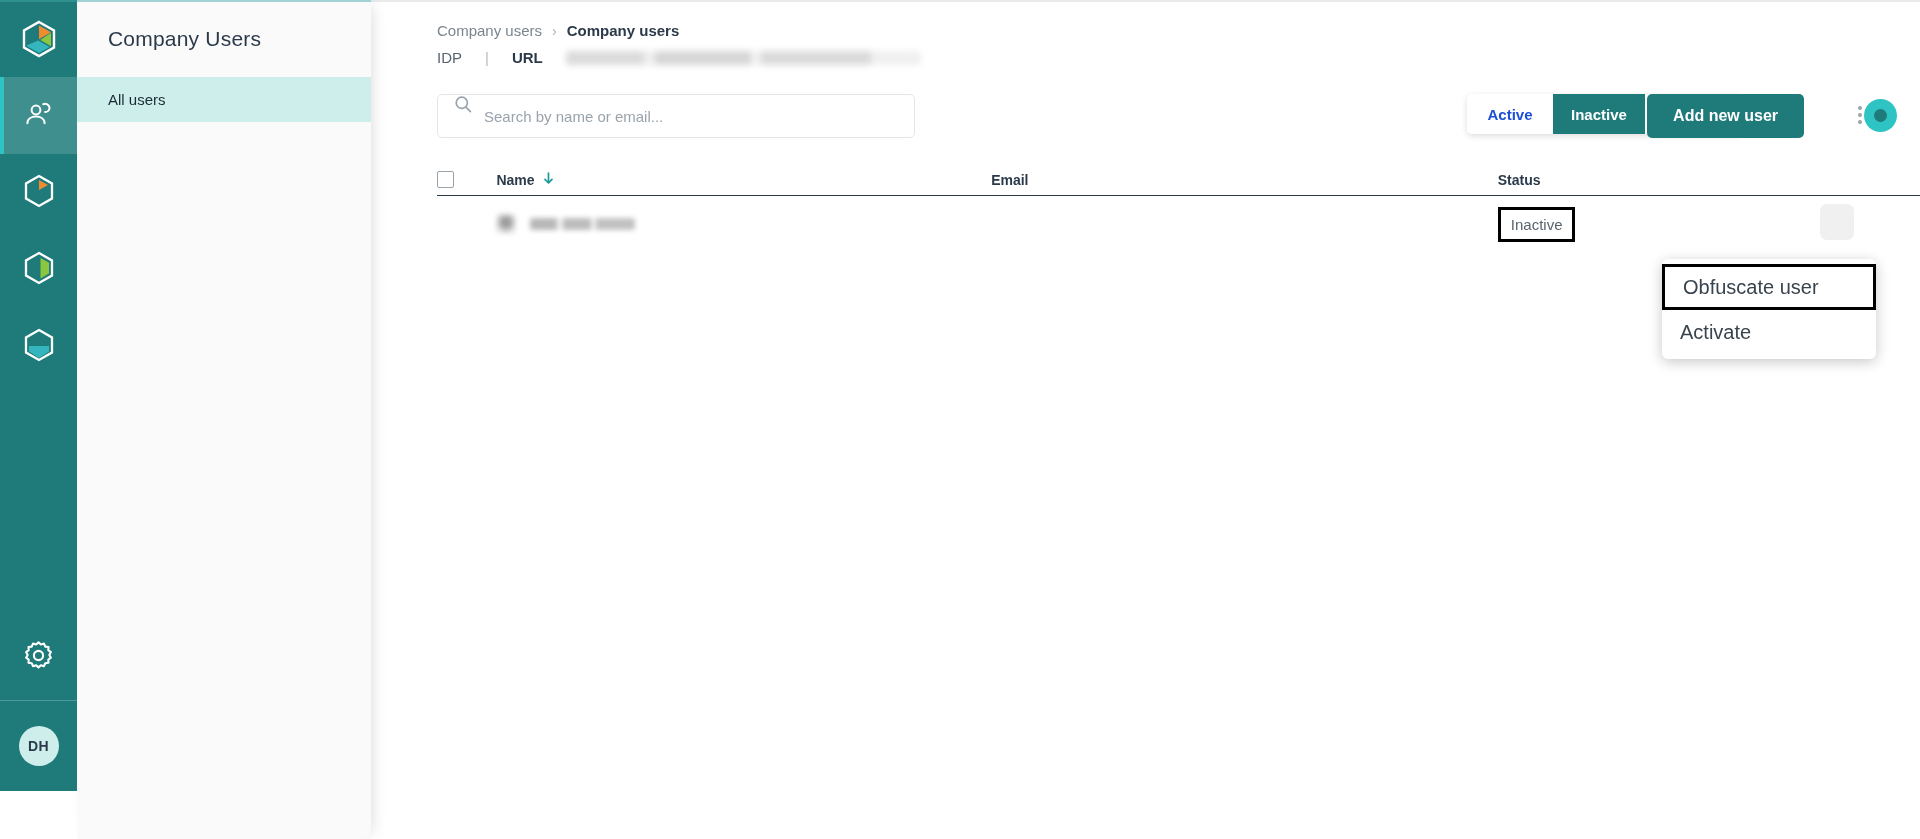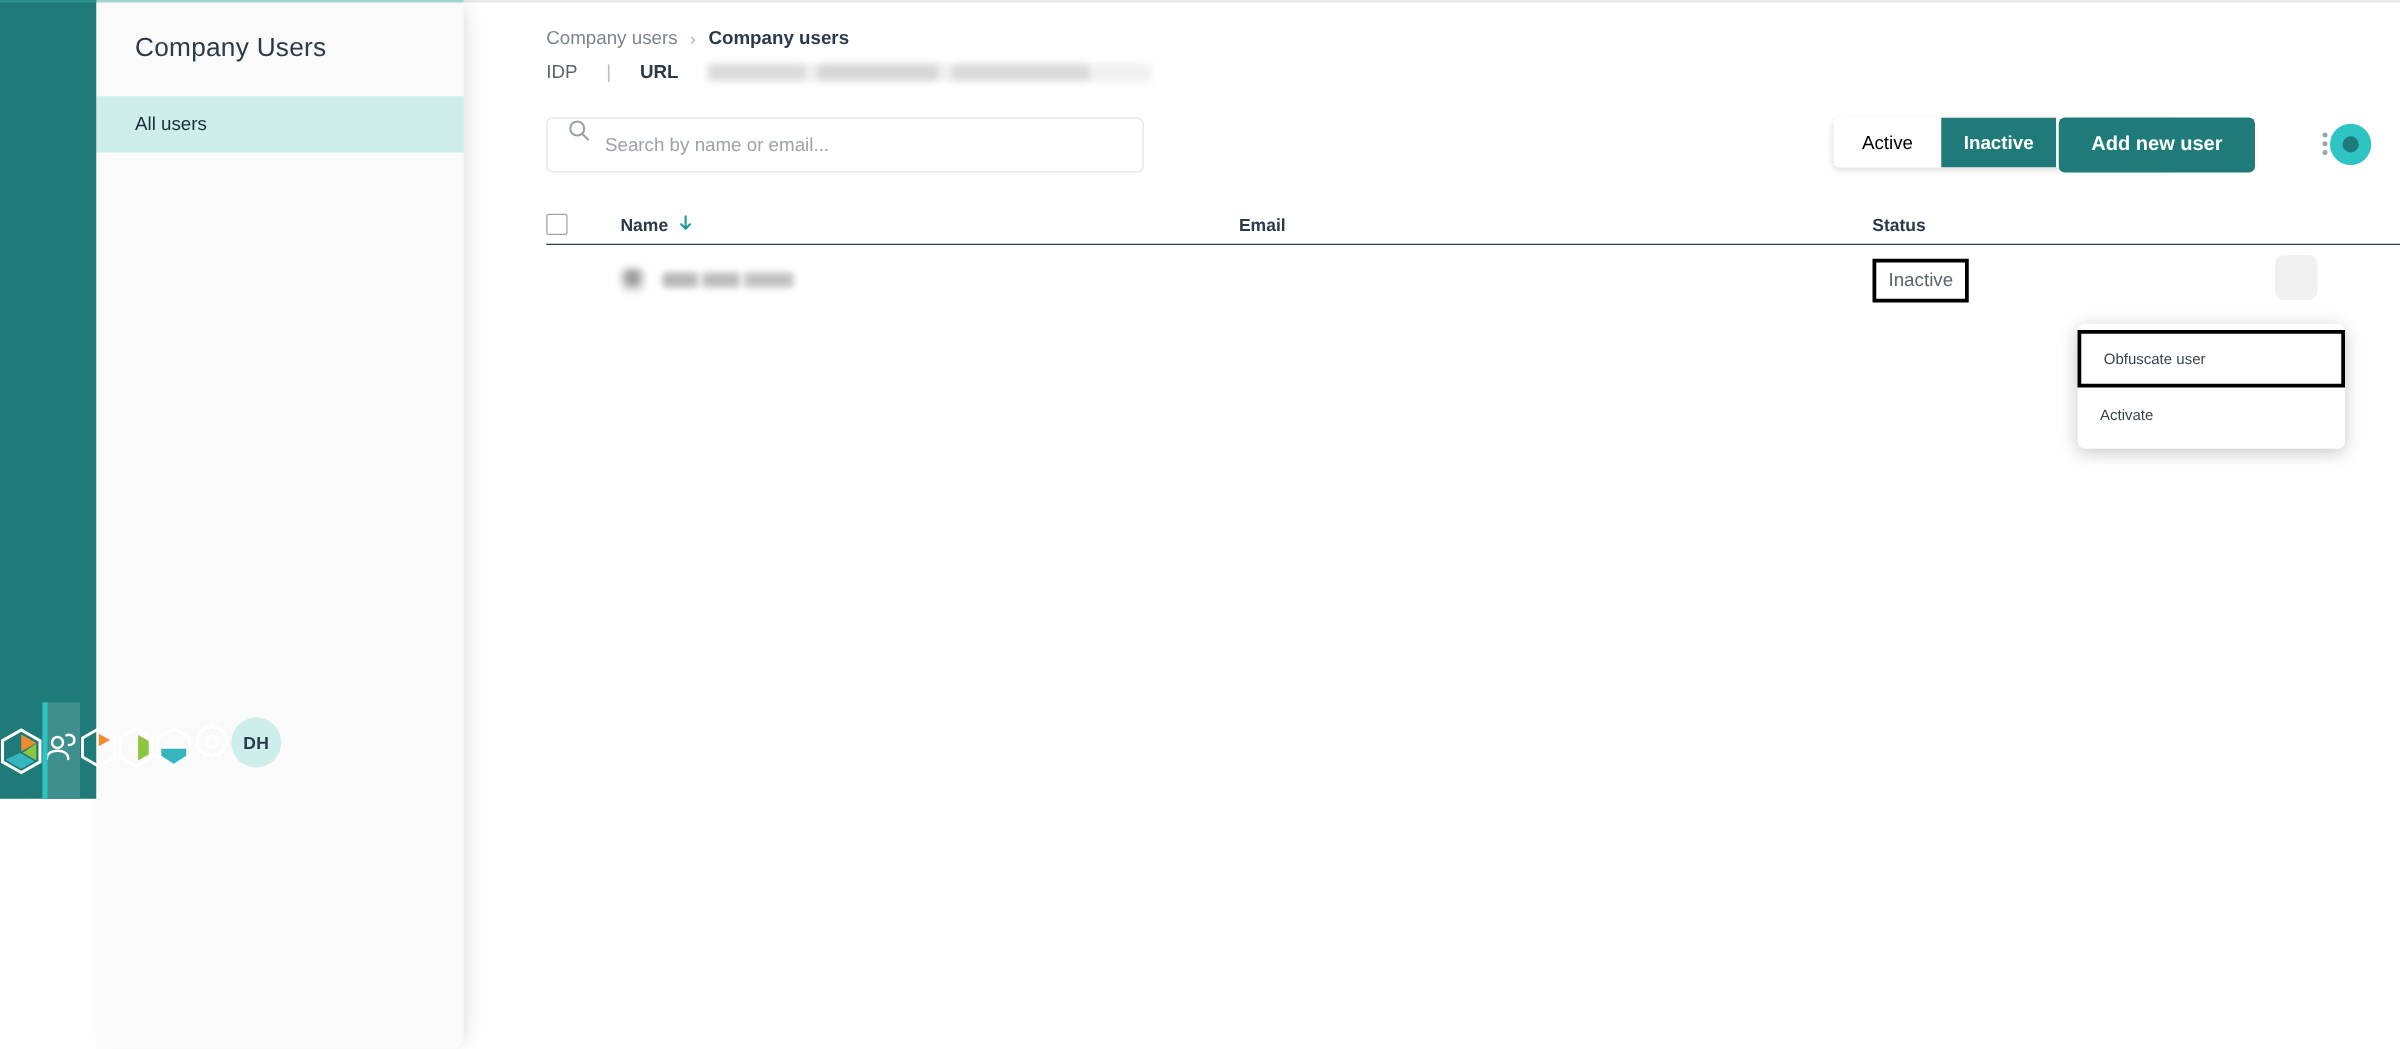--- a/index.html
+++ b/index.html
@@ -6,23 +6,23 @@
   html, body {
     width: 1920px; height: 839px;
     font-family: "Liberation Sans", sans-serif;
     background: #ffffff;
     overflow: hidden;
   }
   .app { position: relative; width: 1920px; height: 839px; display: flex; }
 
   
   .rail {
-    width: 77px; height: 639px;
+    width: 77px; height: 791px;
     background: #1f7a7a;
-    display: flex; flex-direction: row; align-items: flex-end;
+    display: flex; flex-direction: column; align-items: flex-start;
     position: relative; z-index: 30;
     flex: 0 0 77px;
   }
   .rail-top-line { position:absolute; top:0; left:0; right:0; height:2px; background:#2e8f8f; }
   .rail-logo {
     width: 77px; height: 77px;
     display:flex; align-items:center; justify-content:center;
   }
   .rail-item {
     width: 77px; height: 77px;
@@ -125,22 +125,22 @@
   .segment {
     position:absolute; left: 1096px; top: 0;
     height: 40px; display:flex;
     background:#fff; border-radius: 5px;
     box-shadow: 0 2px 6px rgba(0,0,0,0.14);
     overflow:hidden;
   }
   .seg-btn {
     min-width: 86px; padding: 0 18px; height: 40px;
     display:flex; align-items:center; justify-content:center;
-    font-size: 15px; color:#000000; background:#fff;
-    cursor:pointer; white-space:nowrap;
+    font-size: 15px; color:#1d4ed8; background:#fff;
+    cursor:pointer; white-space:nowrap;font-weight:bold;
   }
   .seg-btn.selected { background:#1f7a7a; color:#fff; font-weight:700; }
 
   .add-btn {
     position:absolute; right: 116px; top: 0;
     height: 44px; padding: 0 26px;
     background:#1f7a7a; color:#fff; border:0; border-radius: 5px;
     font-family:"Liberation Sans", sans-serif;
     font-size: 16px; font-weight:700; cursor:pointer;
     display:flex; align-items:center;
@@ -221,21 +221,21 @@
     position:absolute; right: 44px; top: 259px;
     width: 214px;
     background:#fff; border-radius: 6px;
     box-shadow: 0 3px 14px rgba(0,0,0,0.22);
     padding: 5px 0 5px 0;
     z-index: 40;
   }
   .dd-item {
     height: 44px; display:flex; align-items:center;
     padding-left: 18px;
-    font-size: 12px; color:#3a444e; cursor:pointer;
+    font-size: 20px; color:#3a444e; cursor:pointer;
   }
   .dd-item.highlighted { border: 3px solid #000; height: 46px; }
 </style>
 </head>
 <body>
 
 <div class="app">
 
   <div class="rail">
     <div class="rail-top-line"></div>

